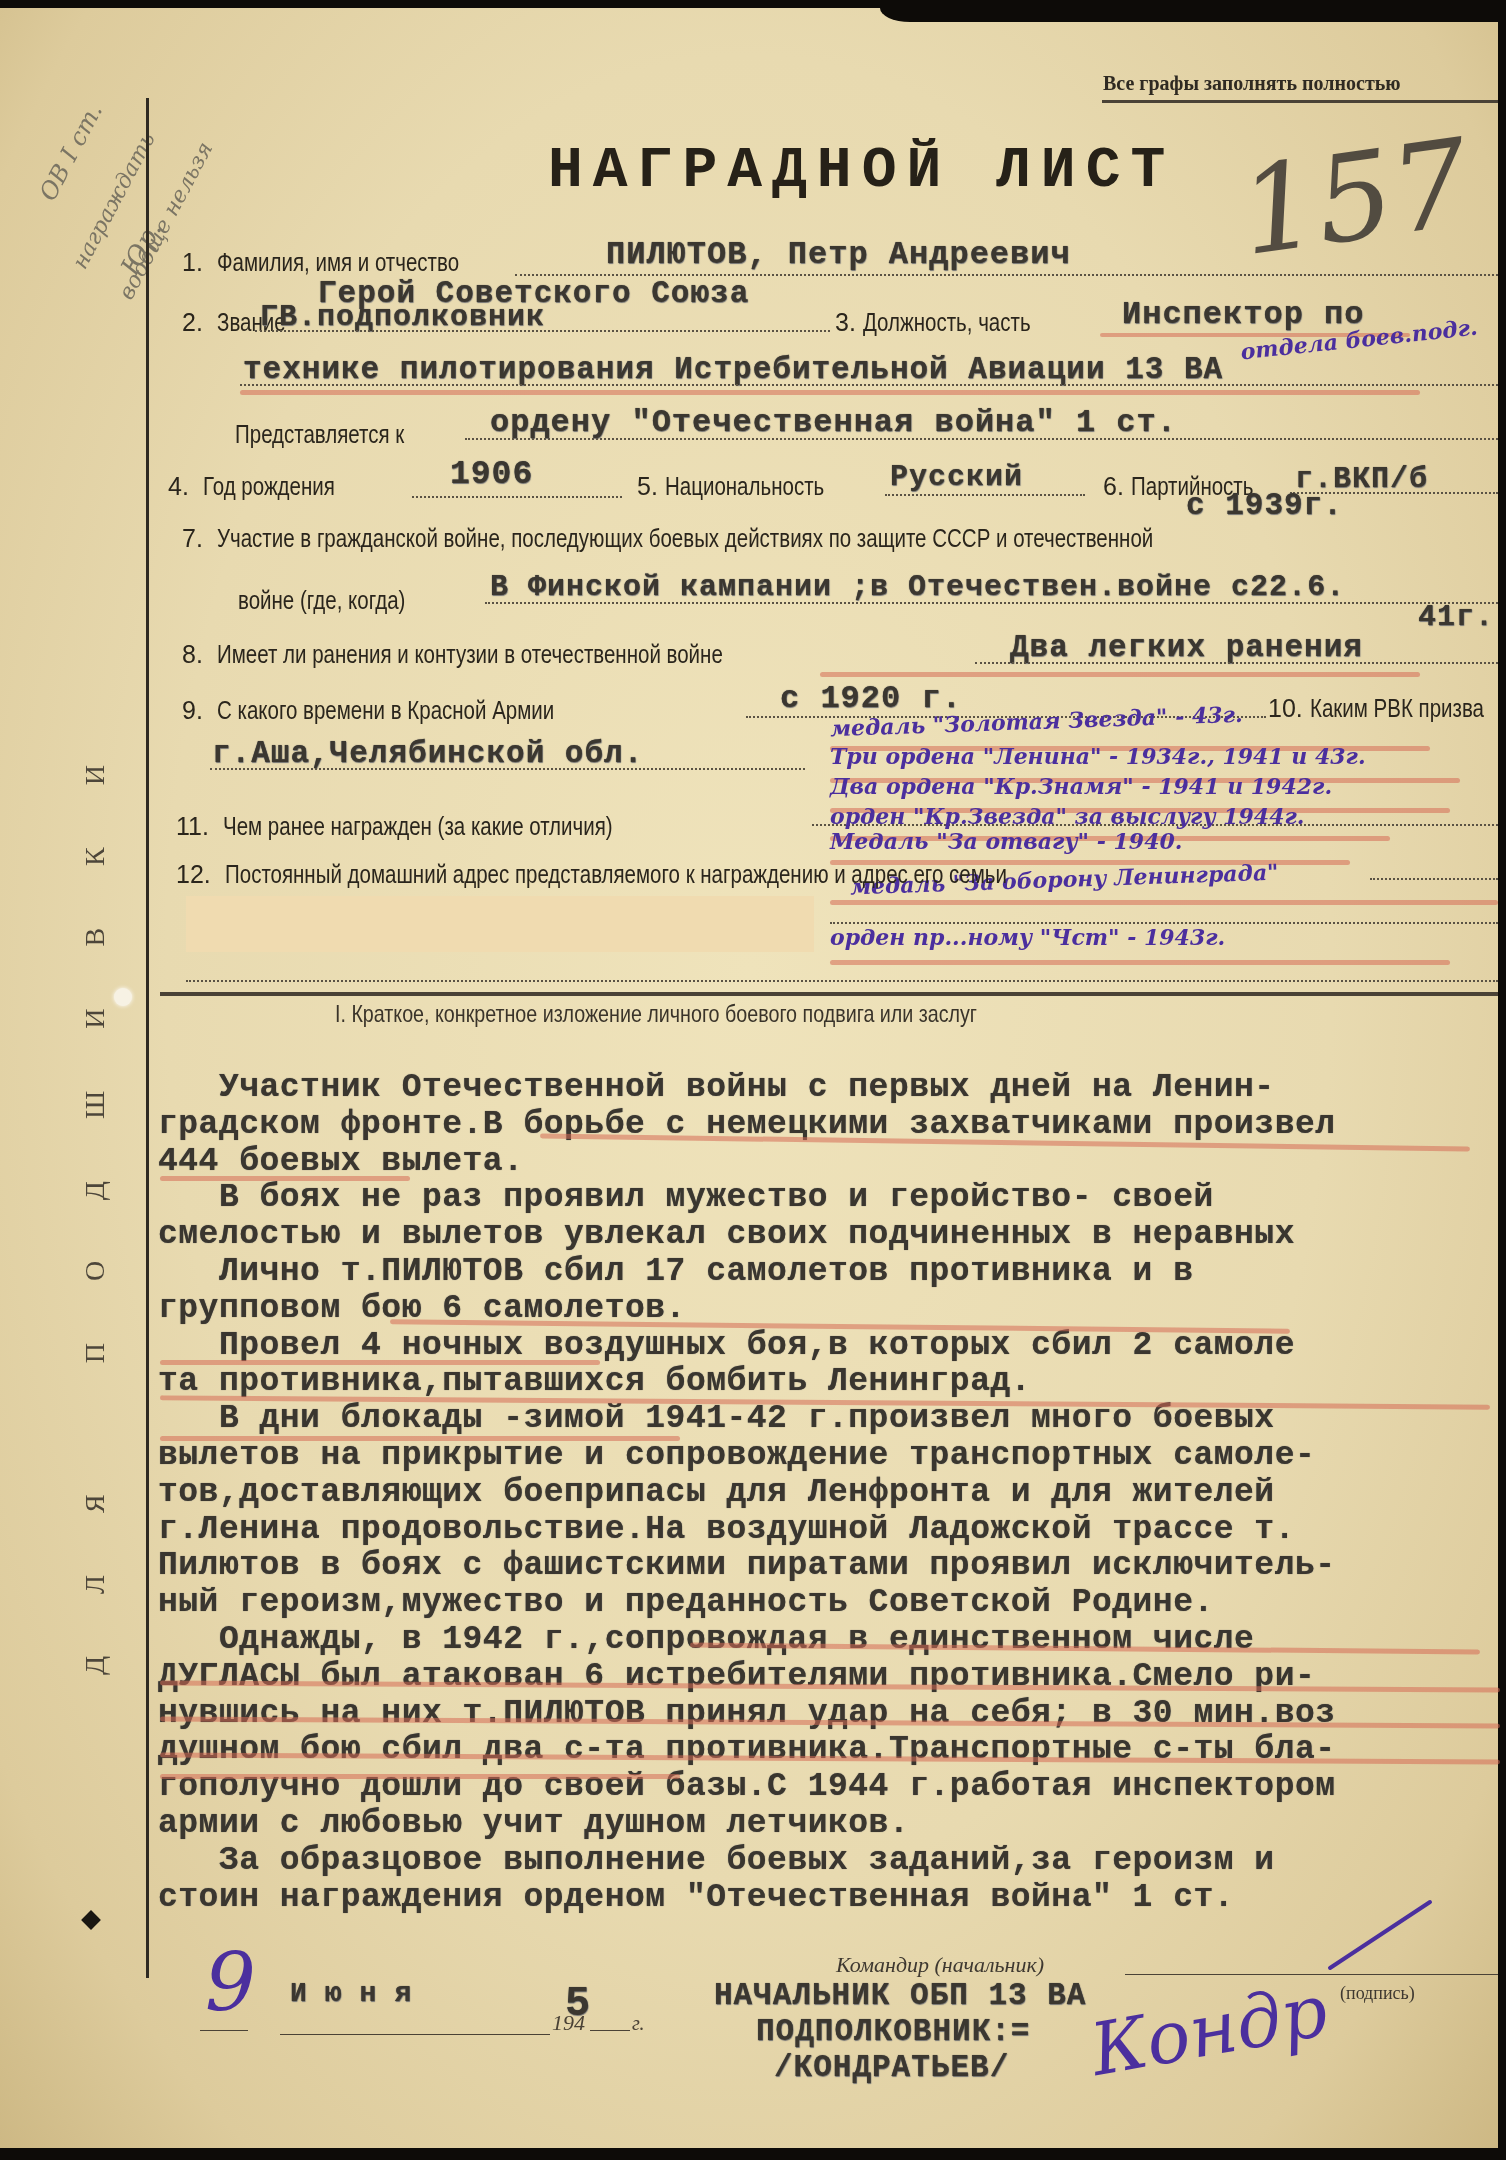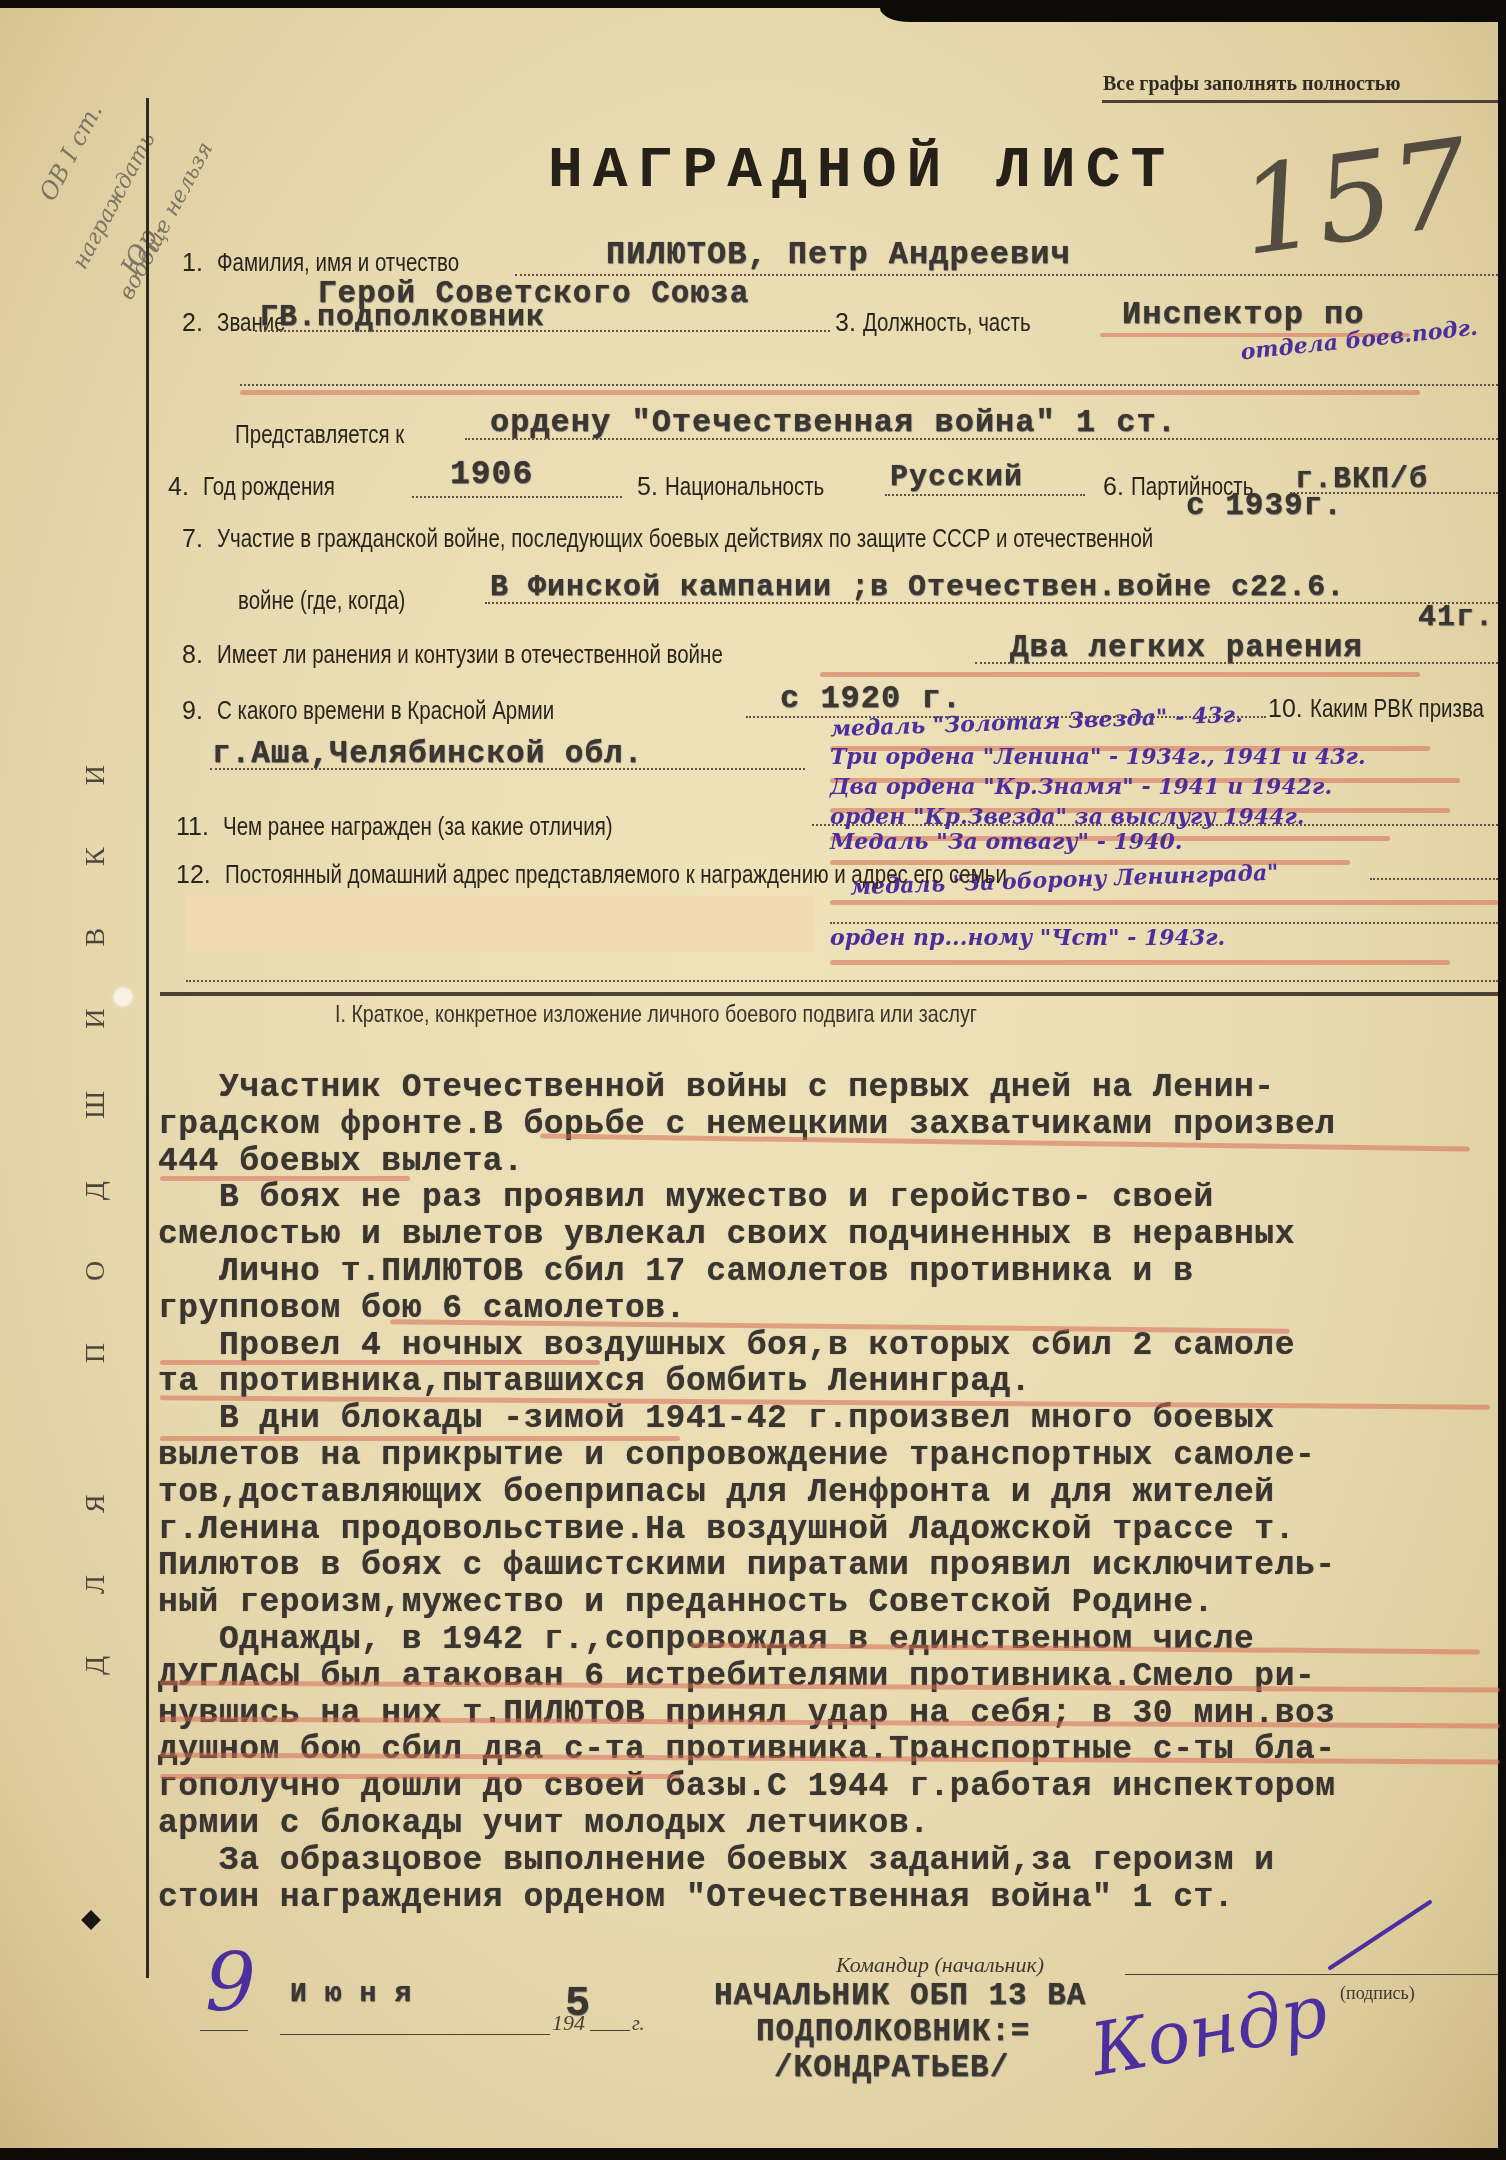--- a/index.html
+++ b/index.html
@@ -75,20 +75,23 @@
   <div class="abs print" style="left:835px;top:300px;">
     <span>3.</span>&nbsp;<span class="narrow">Должность, часть</span>
   </div>
   <div class="abs type" style="left:1122px;top:288px;font-size:32px;">
     <span>Инспектор по</span>
   </div>
   <div class="redline" style="left:1100px;top:325px;width:310px;height:4px;"></div>
   <div class="abs hand" style="left:1240px;top:318px;font-size:22px;transform:rotate(-6deg);">
     <span>отдела боев.подг.</span>
   </div>
+  <div class="abs type" style="left:243px;top:344px;font-size:31px;">
+    <span>технике пилотирования Истребительной Авиации 13 ВА</span>
+  </div>
   <div class="dotline" style="left:240px;top:376px;width:1258px;"></div>
   <div class="redline" style="left:240px;top:382px;width:1180px;"></div>
 
   <div class="abs print" style="left:235px;top:412px;">
     <span class="narrow">Представляется к</span>
   </div>
   <div class="abs type" style="left:490px;top:396px;font-size:32px;">
     <span>ордену "Отечественная война" 1 ст.</span>
   </div>
   <div class="dotline" style="left:465px;top:430px;width:1033px;"></div>
@@ -206,21 +209,21 @@
     <div class="body-text" style="white-space:pre;">вылетов на прикрытие и сопровождение транспортных самоле-</div>
     <div class="body-text" style="white-space:pre;">тов,доставляющих боеприпасы для Ленфронта и для жителей</div>
     <div class="body-text" style="white-space:pre;">г.Ленина продовольствие.На воздушной Ладожской трассе т.</div>
     <div class="body-text" style="white-space:pre;">Пилютов в боях с фашистскими пиратами проявил исключитель-</div>
     <div class="body-text" style="white-space:pre;">ный героизм,мужество и преданность Советской Родине.</div>
     <div class="body-text" style="white-space:pre;">   Однажды, в 1942 г.,сопровождая в единственном числе</div>
     <div class="body-text" style="white-space:pre;">ДУГЛАСЫ был атакован 6 истребителями противника.Смело ри-</div>
     <div class="body-text" style="white-space:pre;">нувшись на них т.ПИЛЮТОВ принял удар на себя; в 30 мин.воз</div>
     <div class="body-text" style="white-space:pre;">душном бою сбил два с-та противника.Транспортные с-ты бла-</div>
     <div class="body-text" style="white-space:pre;">гополучно дошли до своей базы.С 1944 г.работая инспектором</div>
-    <div class="body-text" style="white-space:pre;">армии с блокады учит молодых летчиков.</div>
+    <div class="body-text" style="white-space:pre;">армии с любовью учит душном летчиков.</div>
     <div class="body-text" style="white-space:pre;">   За образцовое выполнение боевых заданий,за героизм и</div>
     <div class="body-text" style="white-space:pre;">стоин награждения орденом "Отечественная война" 1 ст.</div>
   </div>
 
   <div class="redline" style="left:540px;top:1132px;width:930px;transform:rotate(0.8deg);"></div>
   <div class="redline" style="left:160px;top:1168px;width:250px;"></div>
   <div class="redline" style="left:390px;top:1316px;width:900px;transform:rotate(0.6deg);"></div>
   <div class="redline" style="left:160px;top:1352px;width:440px;"></div>
   <div class="redline" style="left:160px;top:1392px;width:1330px;transform:rotate(0.4deg);"></div>
   <div class="redline" style="left:160px;top:1428px;width:520px;"></div>

